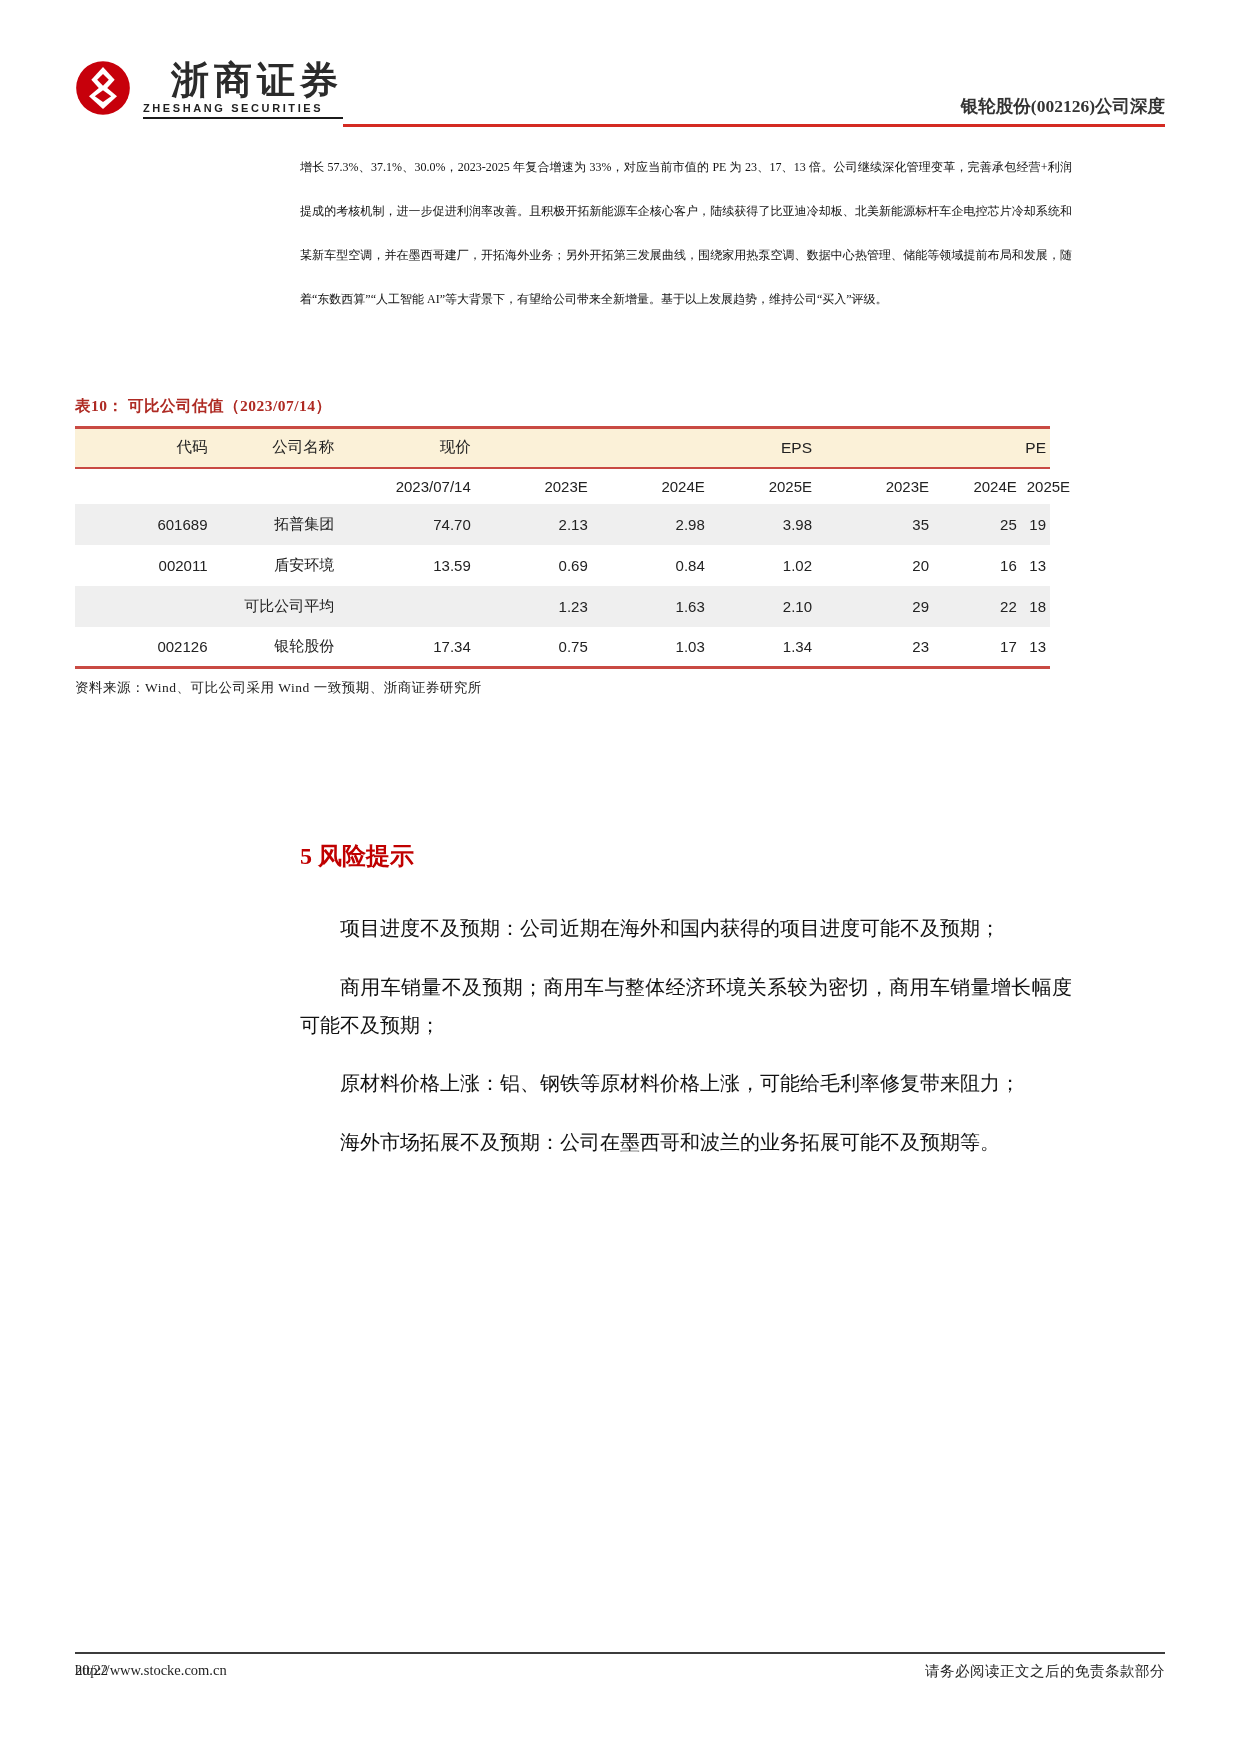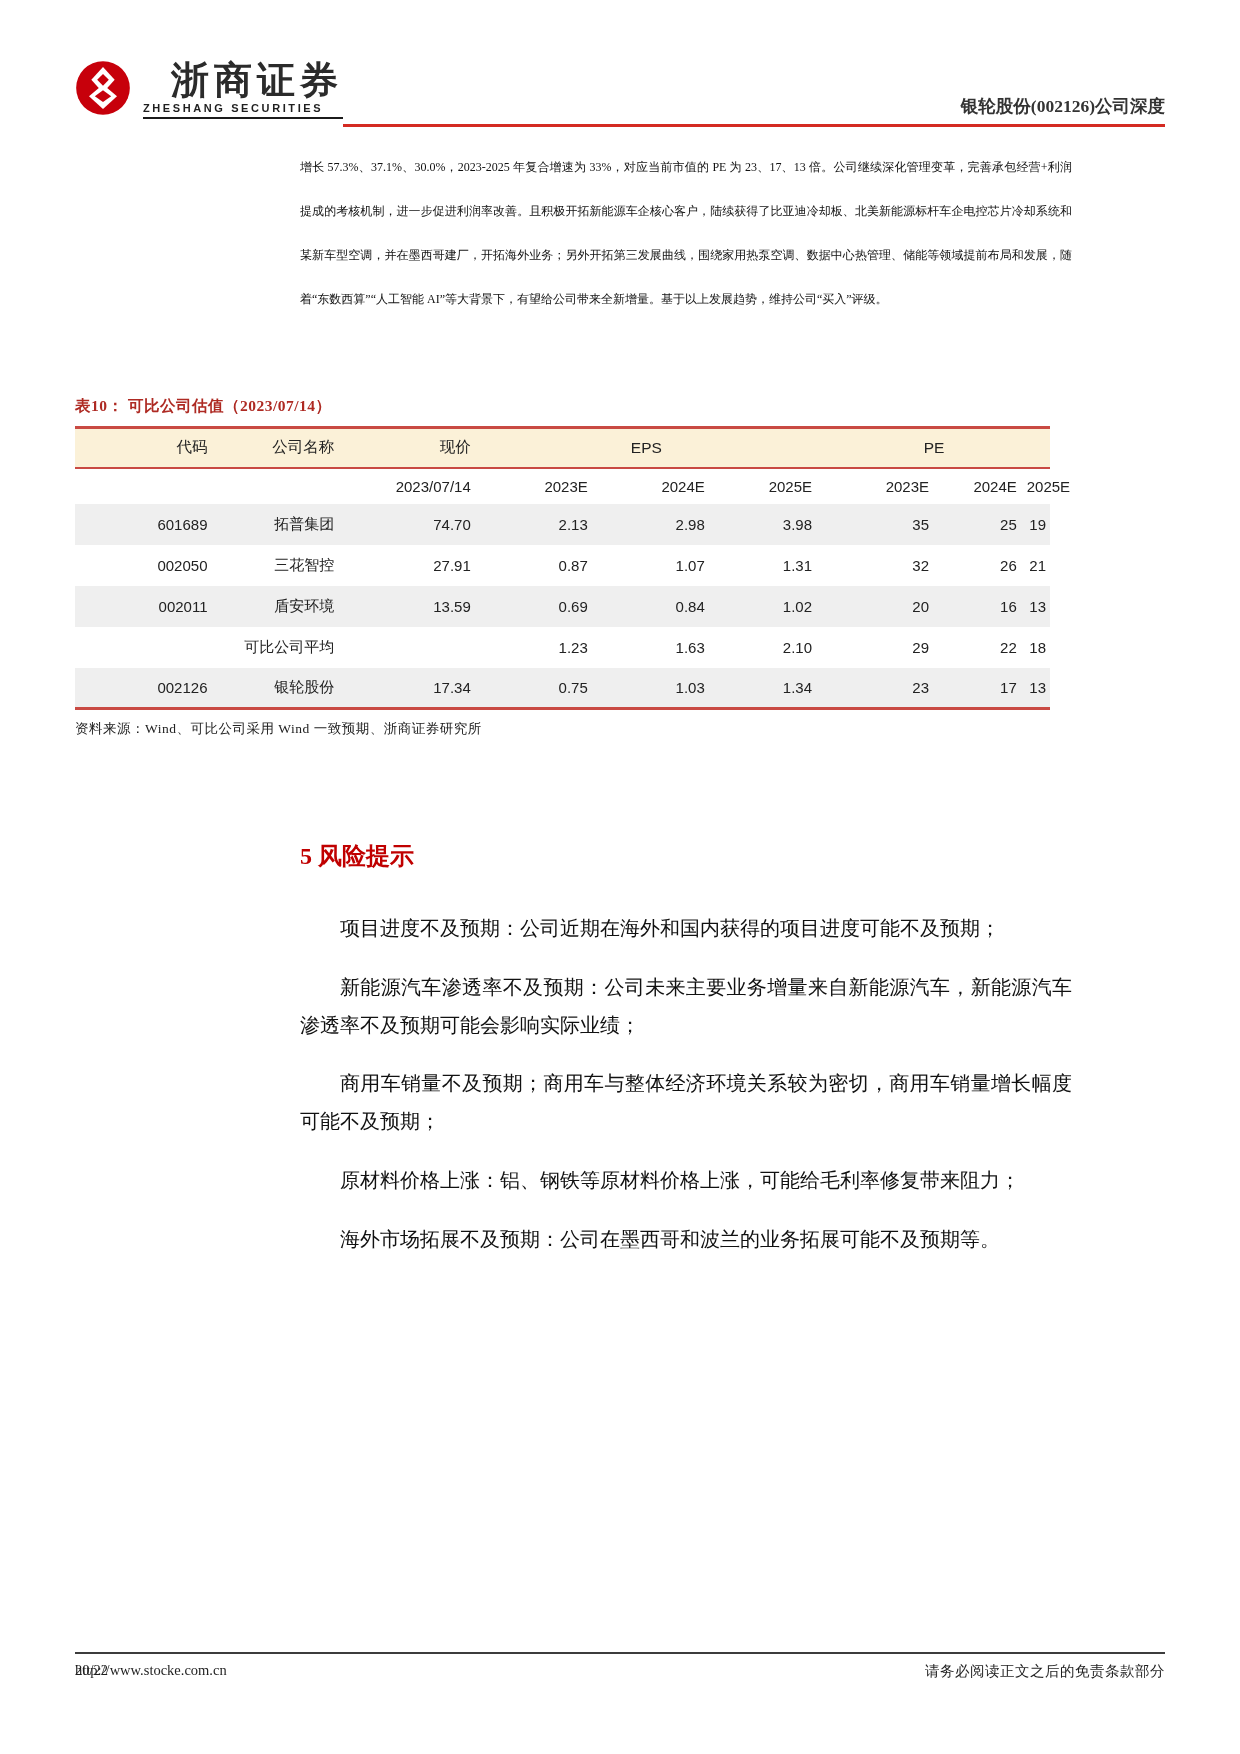--- a/index.html
+++ b/index.html
@@ -62,21 +62,21 @@
   }
   table.valuation th, table.valuation td {
     text-align: right; font-weight: normal; padding: 0 4px 0 6px; white-space: nowrap;
     overflow: visible;
   }
   tr.group-header-row {
     background: #fbf1d8; height: 40px;
     border-top: 3px solid #c94a43; border-bottom: 2px solid #c94a43;
   }
   tr.group-header-row th { font-family: "Liberation Serif", serif; font-size: 15.5px; }
-  tr.group-header-row th.group-label { text-align: center; font-family: "Liberation Sans", sans-serif; }
+  tr.group-header-row th.group-label { text-align: right; font-family: "Liberation Sans", sans-serif; }
   tr.sub-header-row { height: 36px; background: #ffffff; }
   tbody tr { height: 41px; }
   tbody tr:nth-child(odd) { background: #efefef; }
   tbody tr:nth-child(even) { background: #ffffff; }
   tbody tr:last-child { border-bottom: 3px solid #c94a43; }
   tbody td:nth-child(2) { font-family: "Liberation Serif", serif; }
   .source-note {
     margin-top: 10px; font-size: 13.5px; color: #222222;
     font-family: "Liberation Serif", serif; letter-spacing: 0.5px;
   }
@@ -165,31 +165,20 @@
             <td>拓普集团</td>
             <td>74.70</td>
             <td>2.13</td>
             <td>2.98</td>
             <td>3.98</td>
             <td>35</td>
             <td>25</td>
             <td>19</td>
           </tr>
           <tr>
-            <td>002050</td>
-            <td>三花智控</td>
-            <td>27.91</td>
-            <td>0.87</td>
-            <td>1.07</td>
-            <td>1.31</td>
-            <td>32</td>
-            <td>26</td>
-            <td>21</td>
-          </tr>
-          <tr>
             <td>002011</td>
             <td>盾安环境</td>
             <td>13.59</td>
             <td>0.69</td>
             <td>0.84</td>
             <td>1.02</td>
             <td>20</td>
             <td>16</td>
             <td>13</td>
           </tr>
@@ -216,21 +205,20 @@
             <td>13</td>
           </tr>
         </tbody>
     </table>
     <div class="source-note">资料来源：Wind、可比公司采用 Wind 一致预期、浙商证券研究所</div>
   </div>
 
   <div class="risk-section">
     <h2 class="risk-title">5 风险提示</h2>
     <p class="risk-paragraph">项目进度不及预期：公司近期在海外和国内获得的项目进度可能不及预期；</p>
-    <p class="risk-paragraph">新能源汽车渗透率不及预期：公司未来主要业务增量来自新能源汽车，新能源汽车渗透率不及预期可能会影响实际业绩；</p>
     <p class="risk-paragraph">商用车销量不及预期；商用车与整体经济环境关系较为密切，商用车销量增长幅度可能不及预期；</p>
     <p class="risk-paragraph">原材料价格上涨：铝、钢铁等原材料价格上涨，可能给毛利率修复带来阻力；</p>
     <p class="risk-paragraph">海外市场拓展不及预期：公司在墨西哥和波兰的业务拓展可能不及预期等。</p>
   </div>
 
   <div class="page-footer">
     <div class="footer-rule"></div>
     <div class="footer-row">
       <a class="footer-url" href="#">http://www.stocke.com.cn</a>
       <div class="footer-page">20/22</div>

